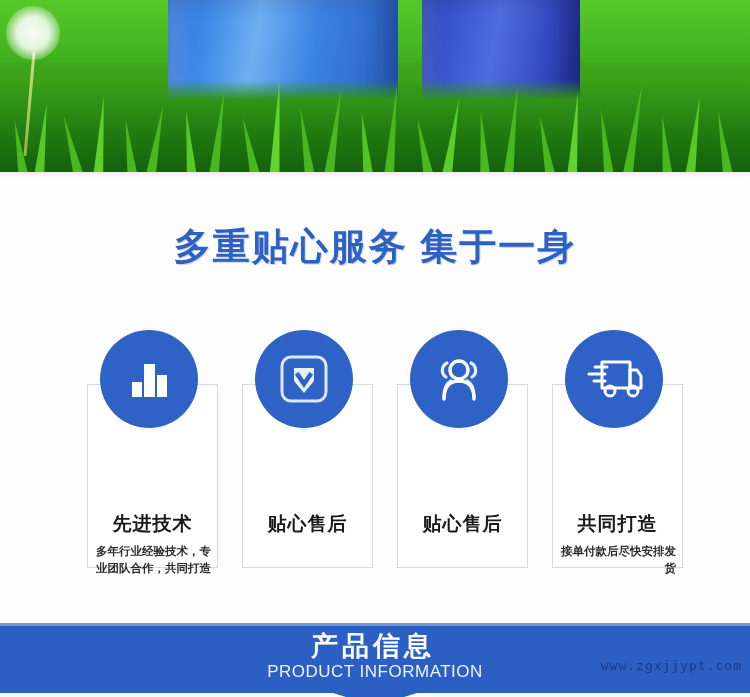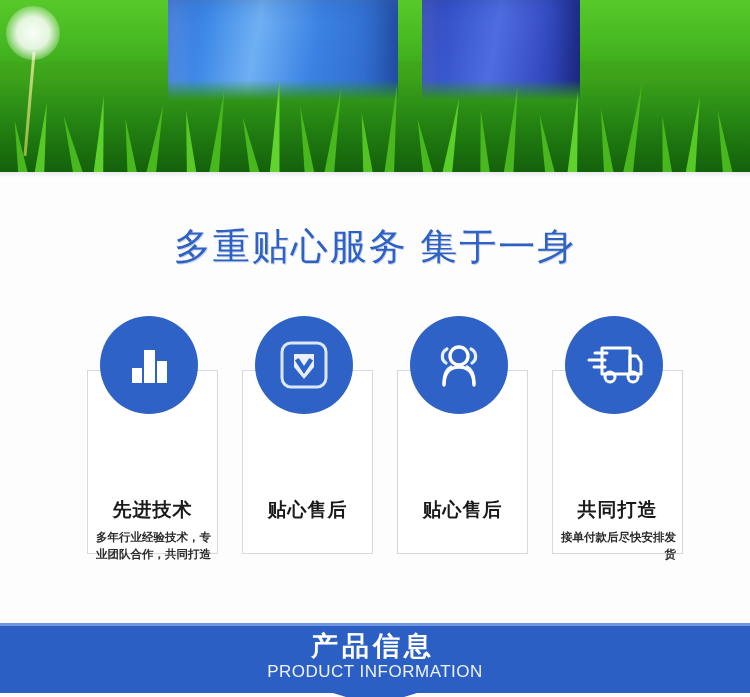--- a/index.html
+++ b/index.html
@@ -86,31 +86,31 @@
     background: linear-gradient(180deg,#e9eaec 0%, #f7f7f8 60%, #fdfdfd 100%);
   }
 
   
   .section-title {
     position: absolute;
     left: 0; top: 222px;
     width: 750px;
     text-align: center;
     font-size: 37px;
-    font-weight: normal;
+    font-weight: bold;
     letter-spacing: 2px;
     color: #2d62c4;
     text-shadow: 1px 1px 0 rgba(100,130,200,.35);
     white-space: nowrap;
   }
 
   
   .cards {
     position: absolute;
-    left: 87px; top: 316px;
+    left: 87px; top: 330px;
     width: 576px; height: 240px;
   }
   .card {
     position: absolute;
     top: 54px;
     width: 131px;
     height: 184px;
     border: 1px solid #d7d9dd;
     background: #ffffff;
     box-sizing: border-box;
@@ -317,14 +317,15 @@
           </g>
         </svg>
       </span>
     </div>
   </div>
 
   <div class="footer"></div>
   <div class="footer-notch"></div>
   <div class="footer-cn">产品信息</div>
   <div class="footer-en">PRODUCT INFORMATION</div>
+  <div class="watermark">www.zgxjjypt.com</div>
 
 </div>
 
 </body></html>

